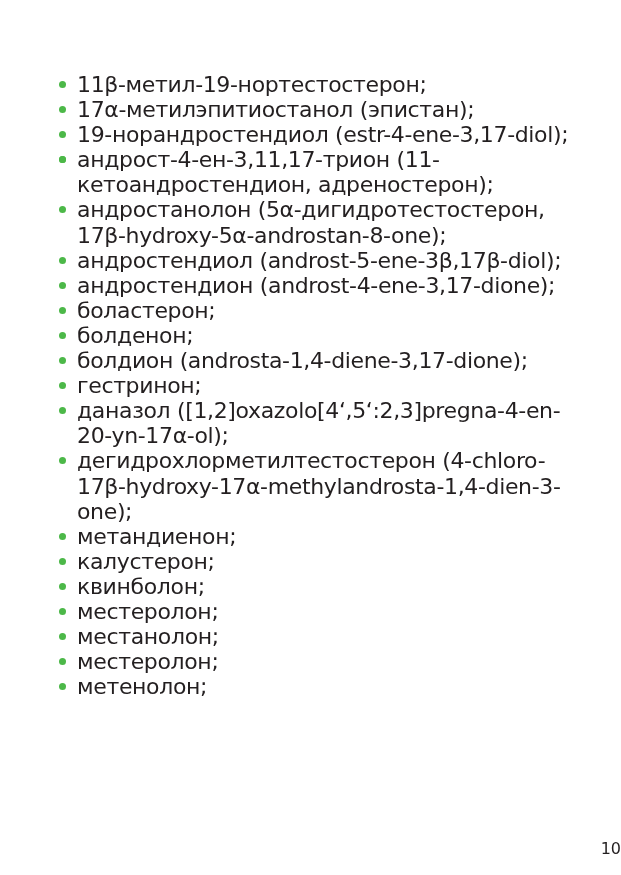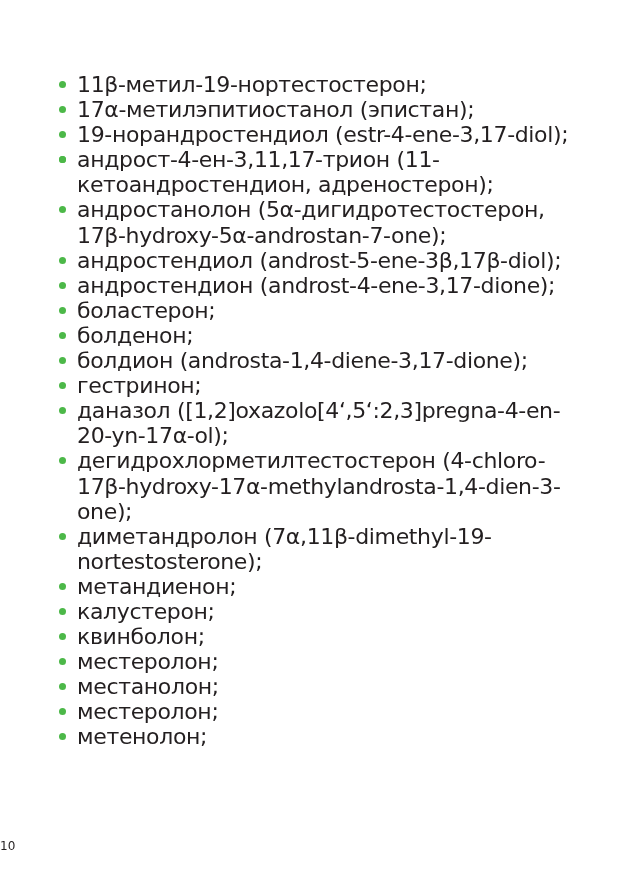--- a/index.html
+++ b/index.html
@@ -16,21 +16,21 @@
     position: relative; padding-left: 18px;
     font-size: 22px; line-height: 25.1px; letter-spacing: -0.35px;
   }
   ul.list li .bullet {
     position: absolute; left: 0; top: 9px;
     width: 7px; height: 7px; border-radius: 50%;
     background: #4cb848;
   }
   .page-number {
     position: absolute; left: 0; width: 621px; top: 839px;
-    text-align: left; font-size: 12px; color: #231f20;
+    text-align: right; font-size: 16px; color: #231f20;
   }
 </style>
 </head>
 <body>
 
 <div class="page">
   <ul class="list" id="list">
       <li>
     <span class="bullet" style="background: rgb(76, 184, 72);"></span>
     <span class="txt">11β-метил-19-нортестостерон;</span>
@@ -45,21 +45,21 @@
   </li>
       <li>
     <span class="bullet" style="background: rgb(76, 184, 72);"></span>
   </li>
       <li>
     <span class="bullet" style="background: rgb(76, 184, 72);"></span>
     <span class="txt">андрост-4-ен-3,11,17-трион (11-кетоандростендион, адреностерон);</span>
   </li>
       <li>
     <span class="bullet" style="background: rgb(76, 184, 72);"></span>
-    <span class="txt">андростанолон (5α-дигидротестостерон, 17β-hydroxy-5α-androstan-7-one);</span>
+    <span class="txt">андростанолон (5α-дигидротестостерон, 17β-hydroxy-5α-androstan-8-one);</span>
   </li>
       <li>
     <span class="bullet" style="background: rgb(76, 184, 72);"></span>
     <span class="txt">андростендиол (androst-5-ene-3β,17β-diol);</span>
   </li>
       <li>
     <span class="bullet" style="background: rgb(76, 184, 72);"></span>
     <span class="txt">андростендион (androst-4-ene-3,17-dione);</span>
   </li>
       <li>
@@ -81,24 +81,20 @@
       <li>
     <span class="bullet" style="background: rgb(76, 184, 72);"></span>
     <span class="txt">даназол ([1,2]oxazolo[4‘,5‘:2,3]pregna-4-en-20-yn-17α-ol);</span>
   </li>
       <li>
     <span class="bullet" style="background: rgb(76, 184, 72);"></span>
     <span class="txt">дегидрохлорметилтестостерон (4-chloro-17β-hydroxy-17α-methylandrosta-1,4-dien-3-one);</span>
   </li>
       <li>
     <span class="bullet" style="background: rgb(76, 184, 72);"></span>
-    <span class="txt">диметандролон (7α,11β-dimethyl-19-nortestosterone);</span>
-  </li>
-      <li>
-    <span class="bullet" style="background: rgb(76, 184, 72);"></span>
     <span class="txt">метандиенон;</span>
   </li>
       <li>
     <span class="bullet" style="background: rgb(76, 184, 72);"></span>
     <span class="txt">калустерон;</span>
   </li>
       <li>
     <span class="bullet" style="background: rgb(76, 184, 72);"></span>
     <span class="txt">квинболон;</span>
   </li>

